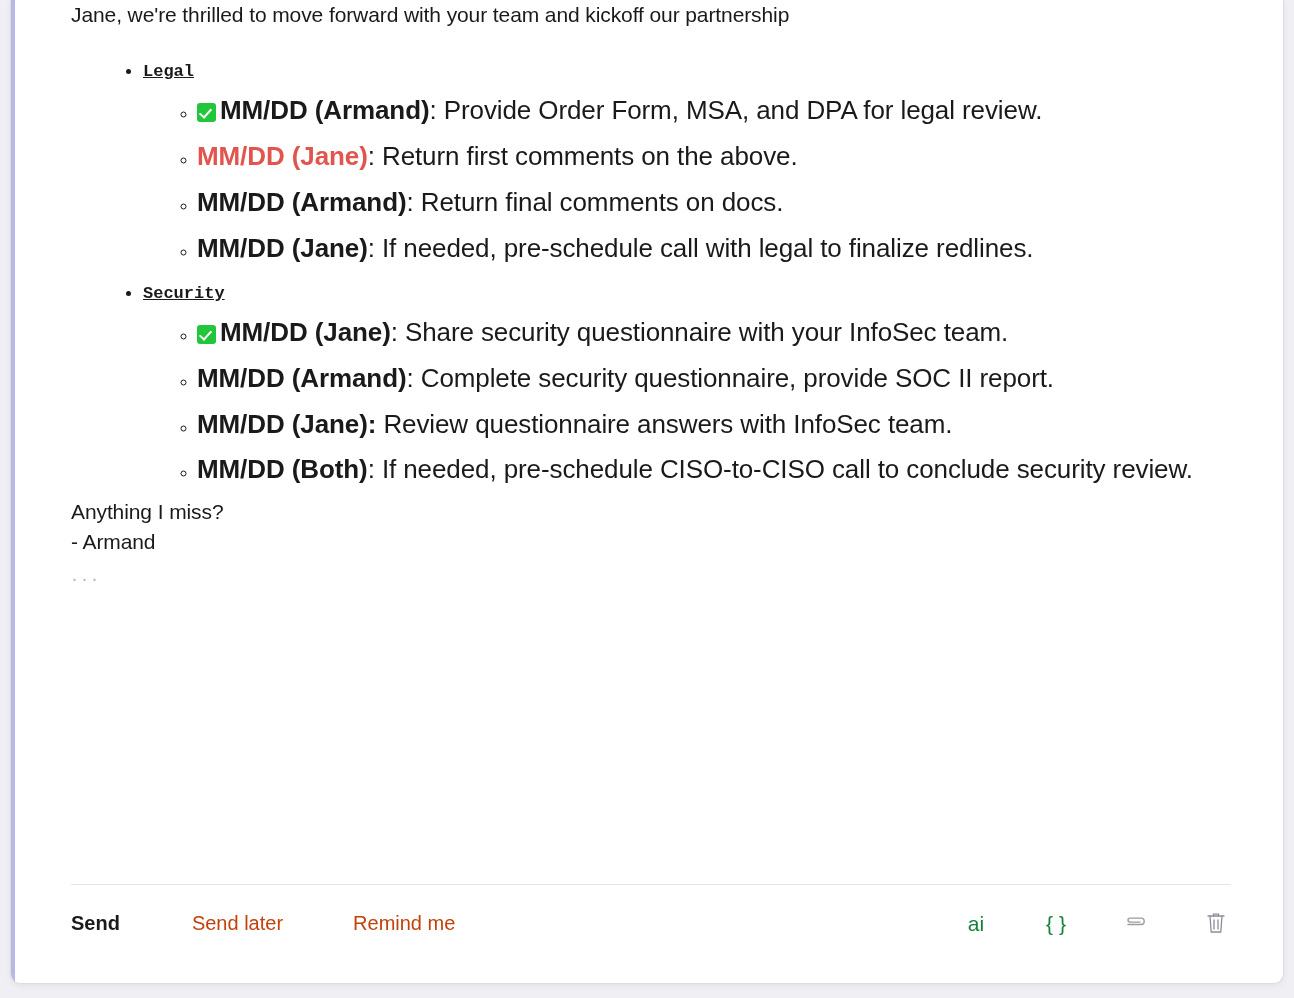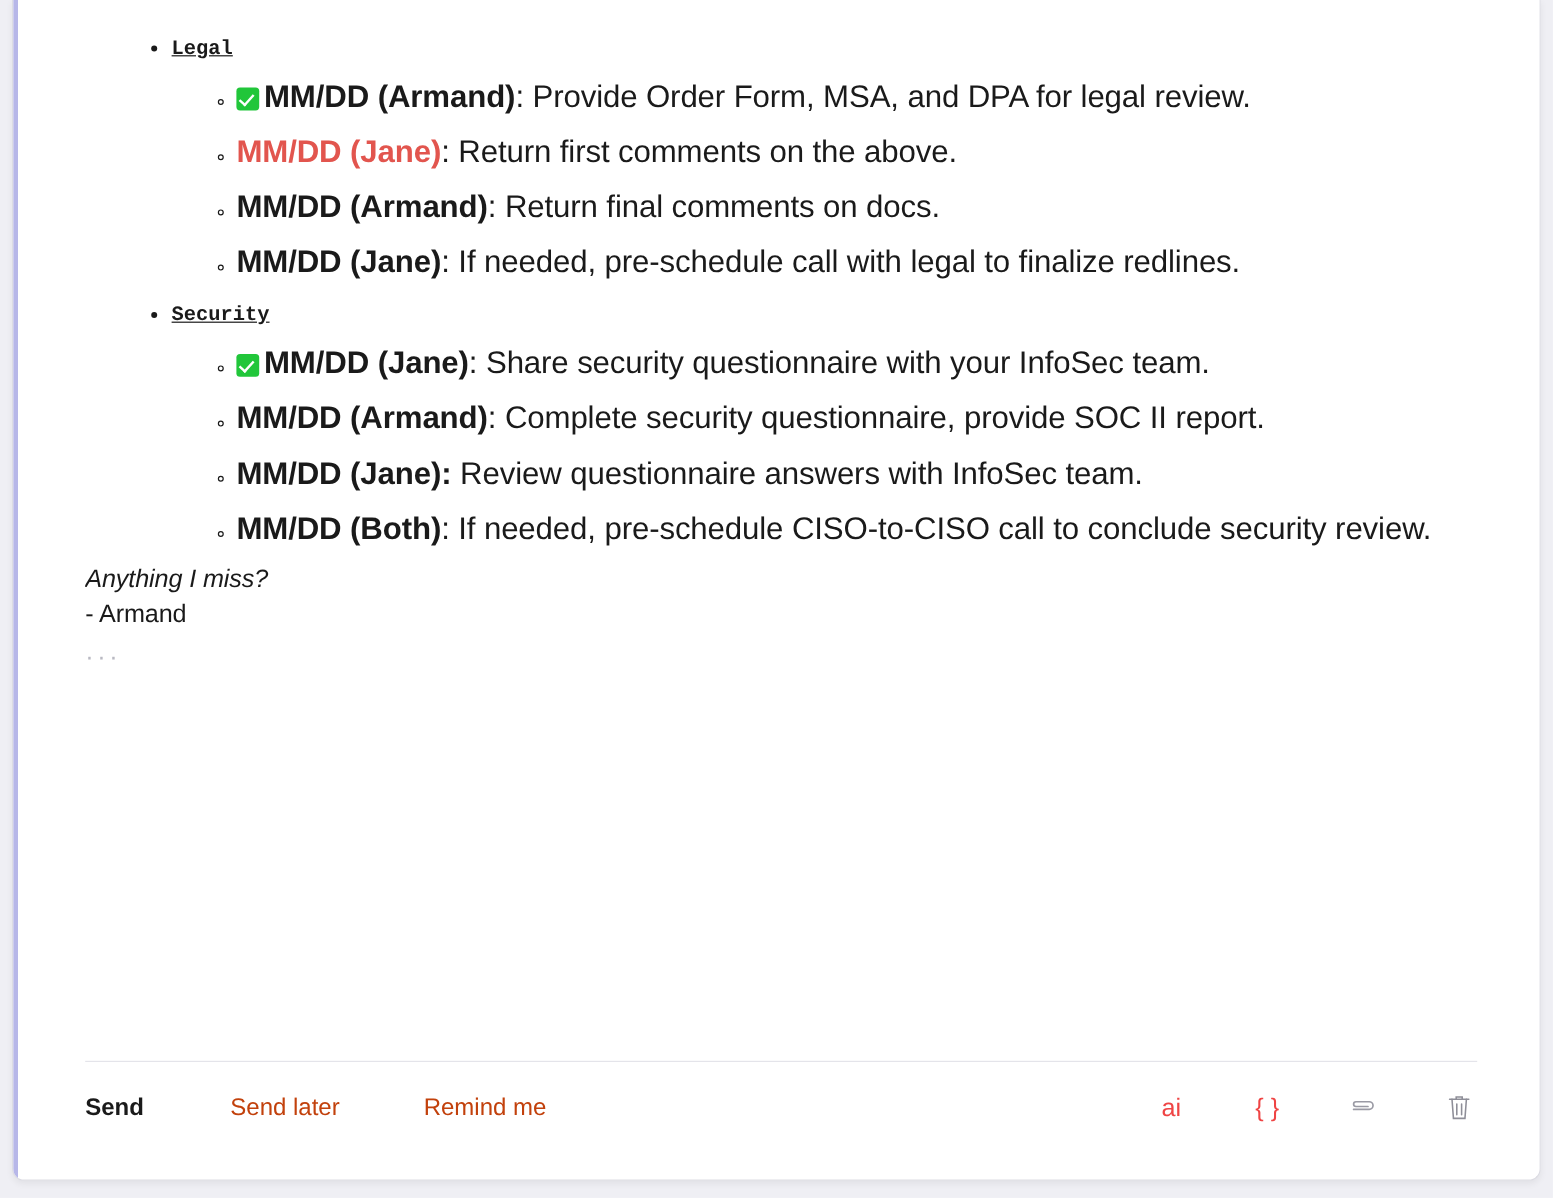--- a/index.html
+++ b/index.html
@@ -102,21 +102,21 @@
     content: "";
     position: absolute;
     left: 5px;
     top: 3px;
     width: 5px;
     height: 10px;
     border: solid #ffffff;
     border-width: 0 2.5px 2.5px 0;
     transform: rotate(42deg);
   }
-  .closing { margin-top: 34px; font-style: italic; }
+  .closing { margin-top: 34px; }
   .signoff { margin-top: 50px; }
   .ellipsis {
     margin-top: 10px;
     color: #b9b9c2;
     font-size: 21px;
     letter-spacing: 3px;
     line-height: 1;
   }
 
   .divider {
@@ -161,41 +161,42 @@
   }
   .tb-right {
     position: absolute;
     right: 0;
     top: 2px;
     display: flex;
     align-items: center;
     gap: 50px;
   }
   .tb-icon {
-    color: #ef4444;
+    color: #15803d;
     font-size: 21px;
     cursor: pointer;
     line-height: 1;
     display: inline-flex;
     align-items: center;
     justify-content: center;
     width: 30px;
     height: 30px;
   }
   .tb-icon svg { display: block; }
 </style>
 </head>
 <body>
 
 <div id="app">
   <div class="compose-window">
     <div class="accent-bar"></div>
 
     <div class="body-area">
 
+      <p class="line greeting">Jane, we're thrilled to move forward with your team and kickoff our partnership</p>
 
 
       <ul class="level1">
         <li>
           <span class="section-title">Legal</span>
           <ul class="level2">
             <li><span class="check"></span><b>MM/DD (Armand)</b><span>: Provide Order Form, MSA, and DPA for legal review.</span></li>
             <li><b class="redtxt">MM/DD (Jane)</b><span>: Return first comments on the above.</span></li>
             <li><b>MM/DD (Armand)</b><span>: Return final comments on docs.</span></li>
             <li><b>MM/DD (Jane)</b><span>: If needed, pre-schedule call with legal to finalize redlines.</span></li>

